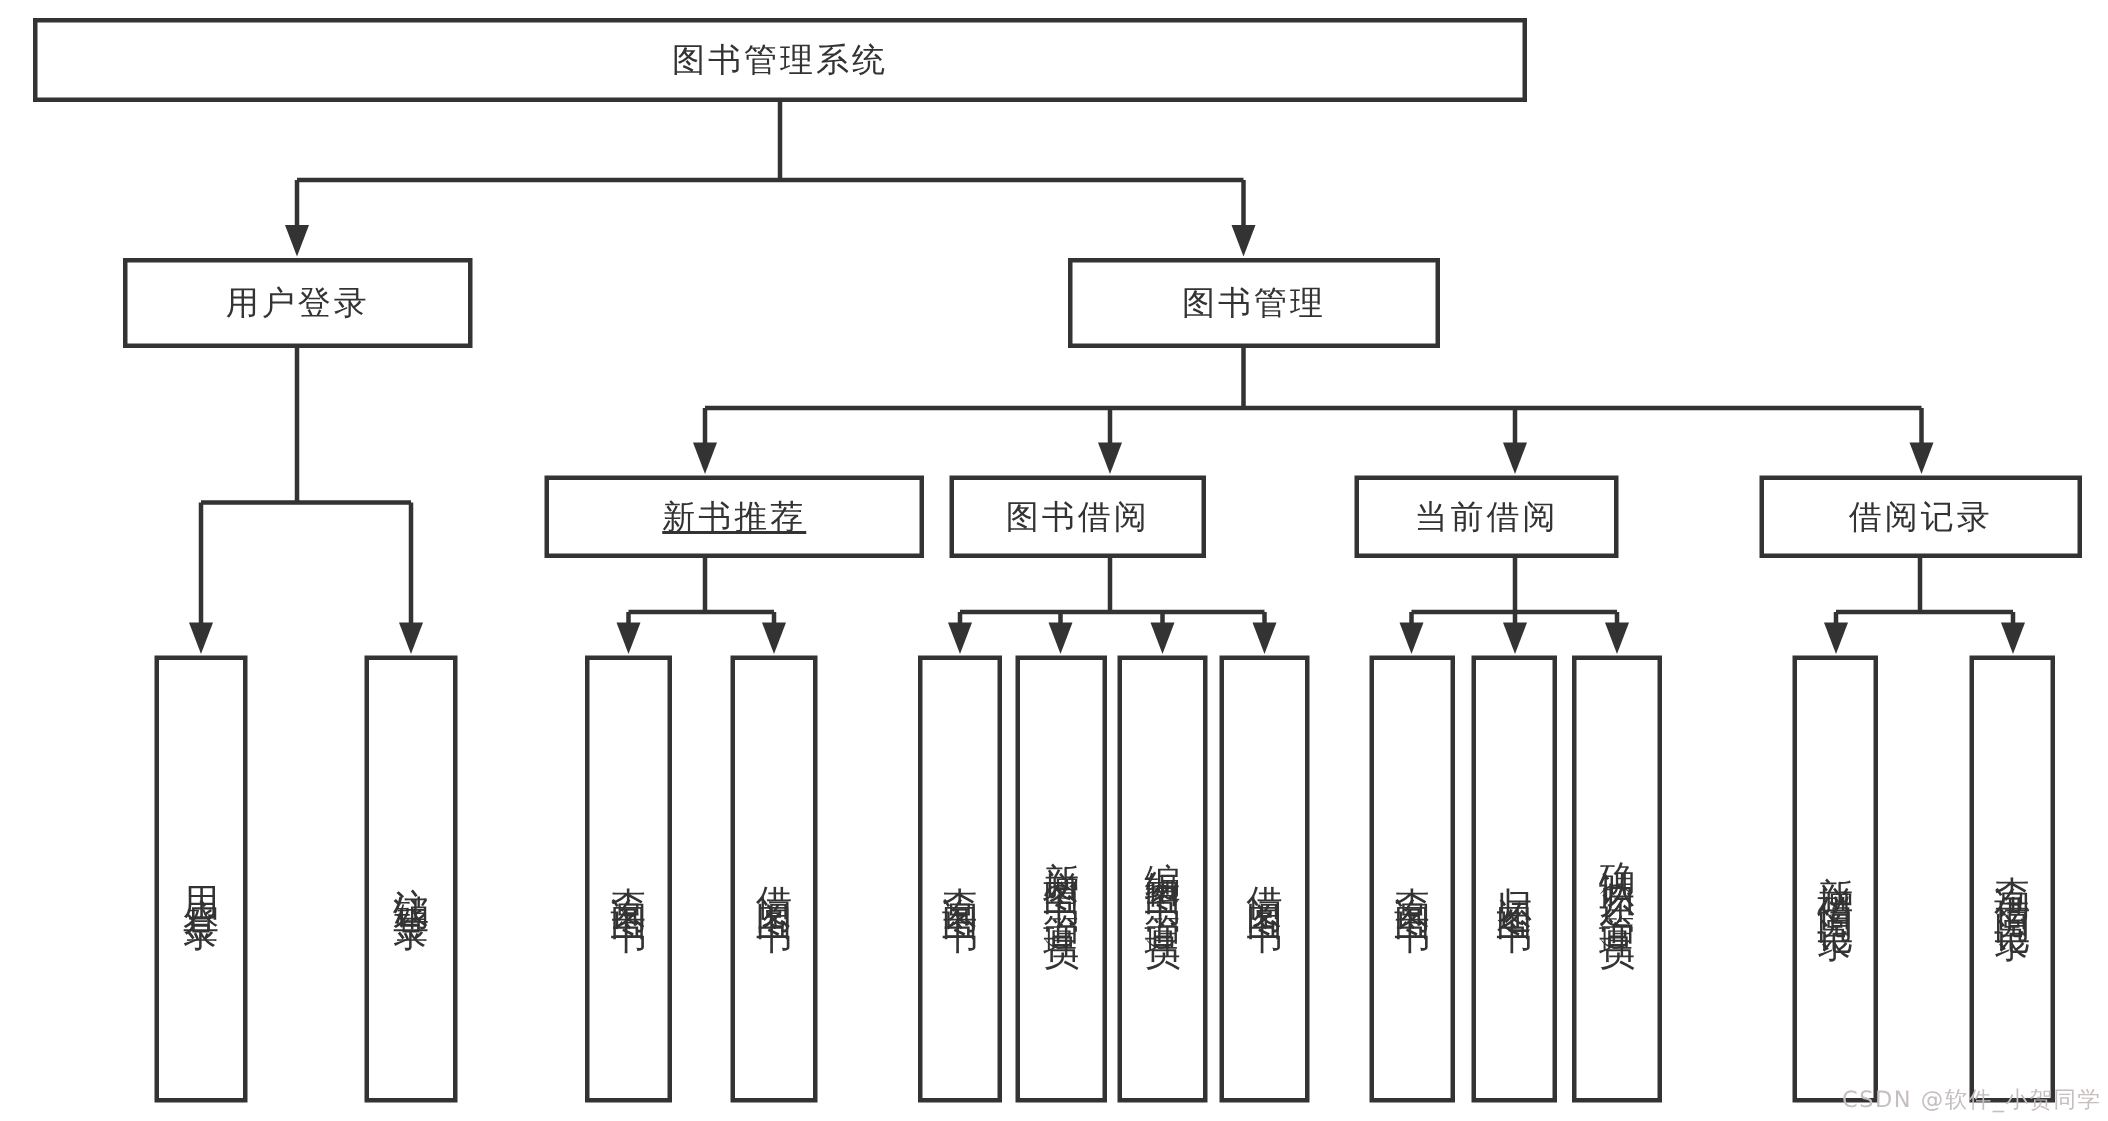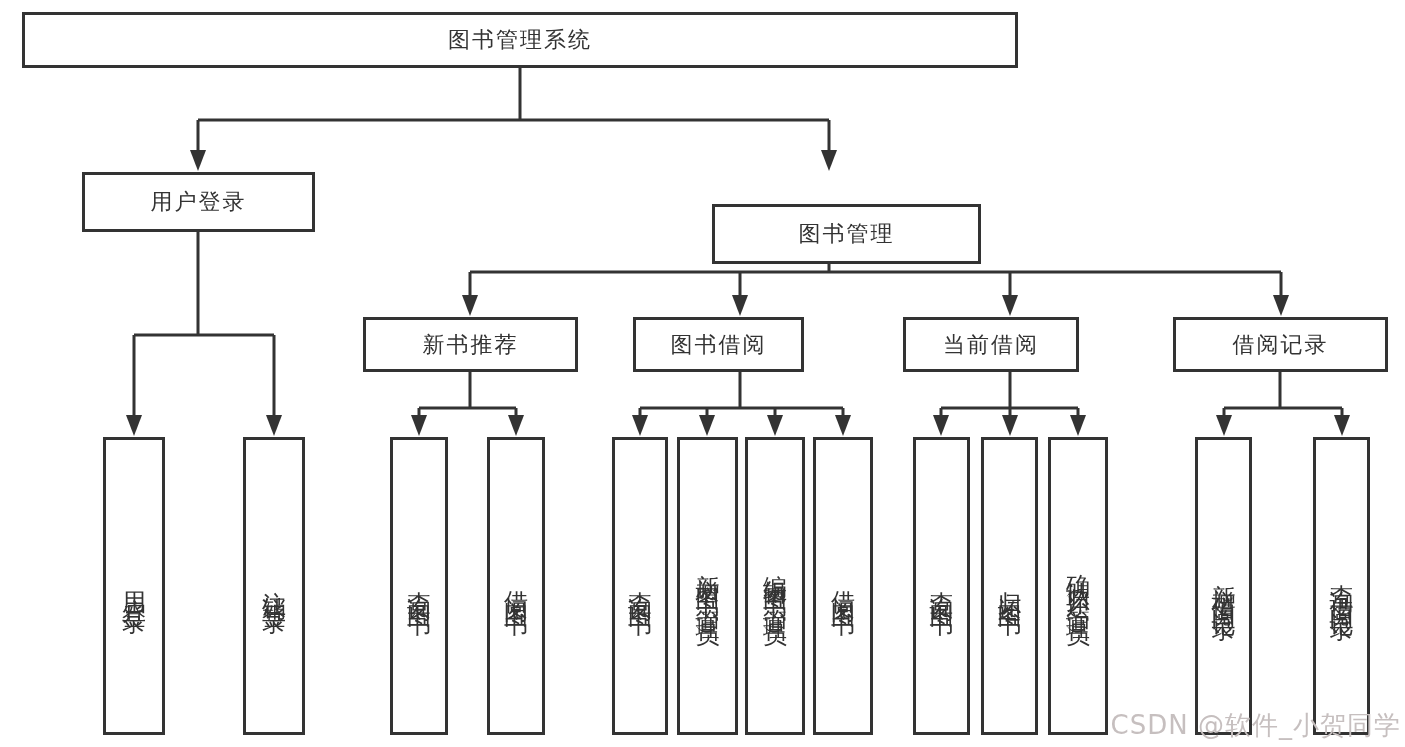--- a/index.html
+++ b/index.html
@@ -22,41 +22,41 @@
     color:var(--text);box-sizing:border-box;z-index:1;
   }
   .h{font-size:22px;letter-spacing:2px;white-space:nowrap;}
   .v{
     writing-mode:vertical-rl;text-orientation:mixed;
     font-size:24px;letter-spacing:7px;line-height:1;
   }
   
   .n0{left:22px;top:12px;width:996px;height:56px;}
   .n1{left:82px;top:172px;width:233px;height:60px;}
-  .n2{left:712px;top:172px;width:269px;height:60px;margin-top:32px;}
-  .n3{left:363px;top:317px;width:215px;height:55px;}
+  .n2{left:712px;top:172px;width:248px;height:60px;}
+  .n3{left:363px;top:317px;width:253px;height:55px;text-decoration:underline;}
   .n4{left:633px;top:317px;width:171px;height:55px;}
   .n5{left:903px;top:317px;width:176px;height:55px;}
   .n6{left:1173px;top:317px;width:215px;height:55px;}
   .n7{left:103px;top:437px;width:62px;height:298px;}
   .n8{left:243px;top:437px;width:62px;height:298px;}
   .n9{left:390px;top:437px;width:58px;height:298px;}
   .n10{left:487px;top:437px;width:58px;height:298px;}
   .n11{left:612px;top:437px;width:56px;height:298px;}
   .n12{left:677px;top:437px;width:61px;height:298px;}
   .n13{left:745px;top:437px;width:60px;height:298px;}
   .n14{left:813px;top:437px;width:60px;height:298px;}
   .n15{left:913px;top:437px;width:57px;height:298px;}
   .n16{left:981px;top:437px;width:57px;height:298px;}
   .n17{left:1048px;top:437px;width:60px;height:298px;}
   .n18{left:1195px;top:437px;width:57px;height:298px;}
   .n19{left:1313px;top:437px;width:57px;height:298px;}
   .watermark{
     position:absolute;right:4px;bottom:4px;z-index:2;
-    color:var(--watermark);font-size:26px;letter-spacing:1px;white-space:nowrap;
+    color:var(--watermark);font-size:15px;letter-spacing:1px;white-space:nowrap;
   }
 </style>
 </head>
 <body>
 
 <div class="canvas">
 
   <svg class="connectors" width="1405" height="747" viewBox="0 0 1405 747">
 
     <g>

